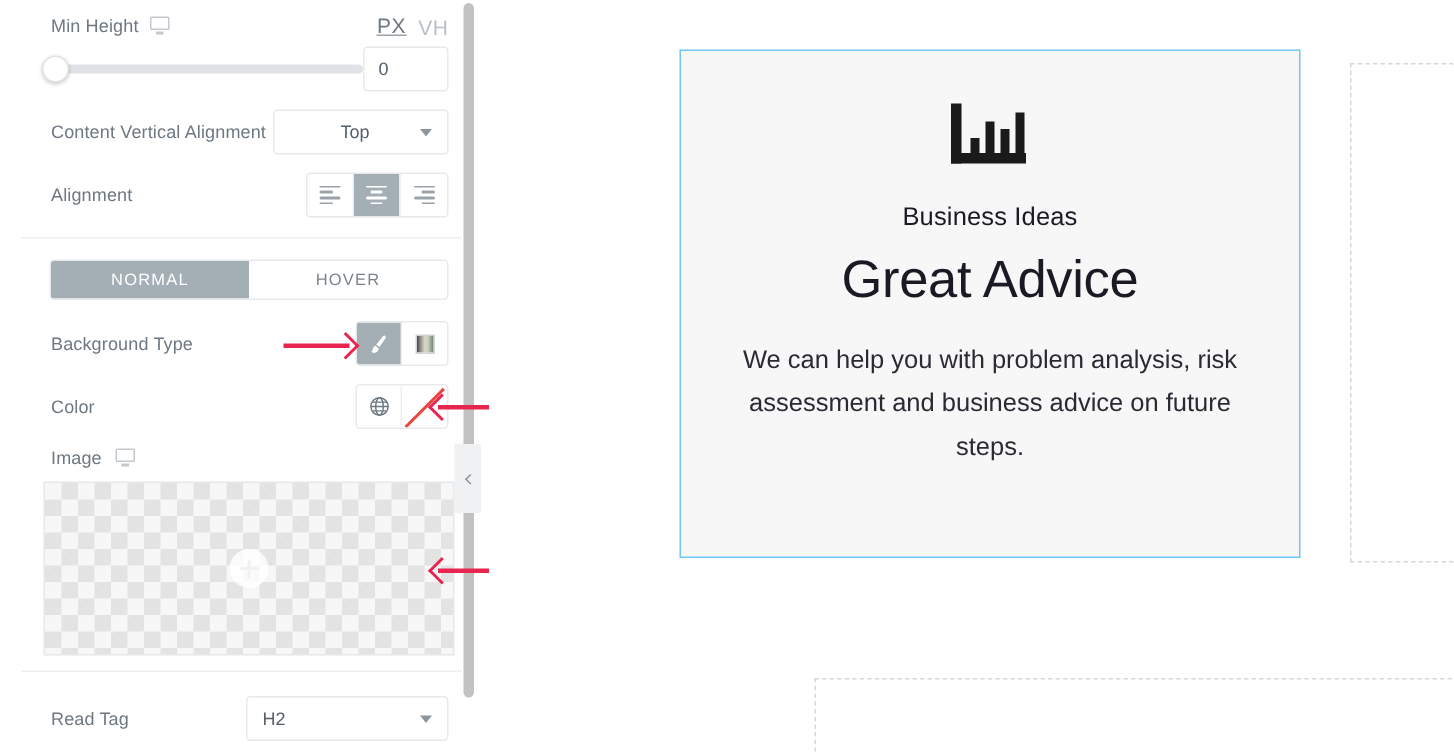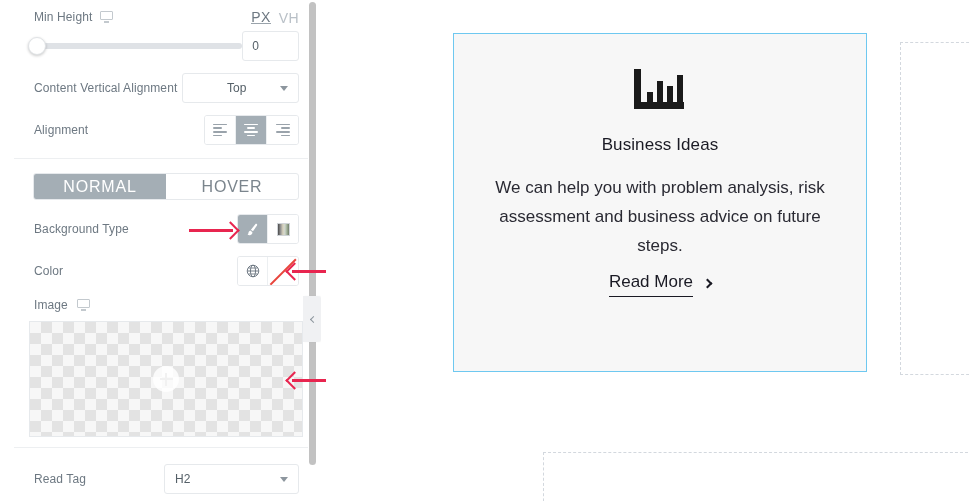--- a/index.html
+++ b/index.html
@@ -126,21 +126,21 @@
 
   
   #tabs {
     position: absolute; left: 19px; top: 173px;
     width: 266px; height: 27px;
     border: 1px solid #e6e9ec; border-radius: 3px; overflow: hidden;
     display: flex; background: #fff;
   }
   #tabs .tab {
     flex: 1; display:flex; align-items:center; justify-content:center;
-    font-size: 16px; letter-spacing: .8px; color: #7b858d; cursor: pointer;
+    font-size: 11px; letter-spacing: .8px; color: #7b858d; cursor: pointer;
   }
   #tabs .tab.active { background: #a4aeb5; color: #ffffff; }
 
   
   #row-bgtype { top: 214px; height: 30px; justify-content: space-between; }
   #bgtype-group { margin-left: auto; }
   .gbtn.sq { width: 30px; }
 
   .brush-ic { width: 15px; height: 15px; position: relative; display:block; }
   .grad-ic {
@@ -446,25 +446,22 @@
     <div id="card">
       <svg class="bar-icon" viewBox="0 0 56 50">
         <rect x="2" y="2" width="7" height="40" fill="#1a1a1a"></rect>
         <rect x="2" y="35" width="50" height="7" fill="#1a1a1a"></rect>
         <rect x="15" y="25" width="6" height="11" fill="#1a1a1a"></rect>
         <rect x="25" y="14" width="6" height="22" fill="#1a1a1a"></rect>
         <rect x="35" y="19" width="6" height="17" fill="#1a1a1a"></rect>
         <rect x="45" y="8" width="6" height="28" fill="#1a1a1a"></rect>
       </svg>
       <div class="card-sub">Business Ideas</div>
+      <div class="card-title">Great Advice</div>
       <div class="card-body">We can help you with problem analysis, risk assessment and business advice on future steps.</div>
-      <div class="read-more-wrap">
-        <span class="read-more">Read More</span>
-        <span class="rm-chev"></span>
-      </div>
     </div>
   </div>
 
   <div class="arrow right" id="arrow-bgtype">
     <span class="shaft"></span>
     <span class="head"></span>
   </div>
   <div class="arrow left" id="arrow-color">
     <span class="shaft"></span>
     <span class="head"></span>

